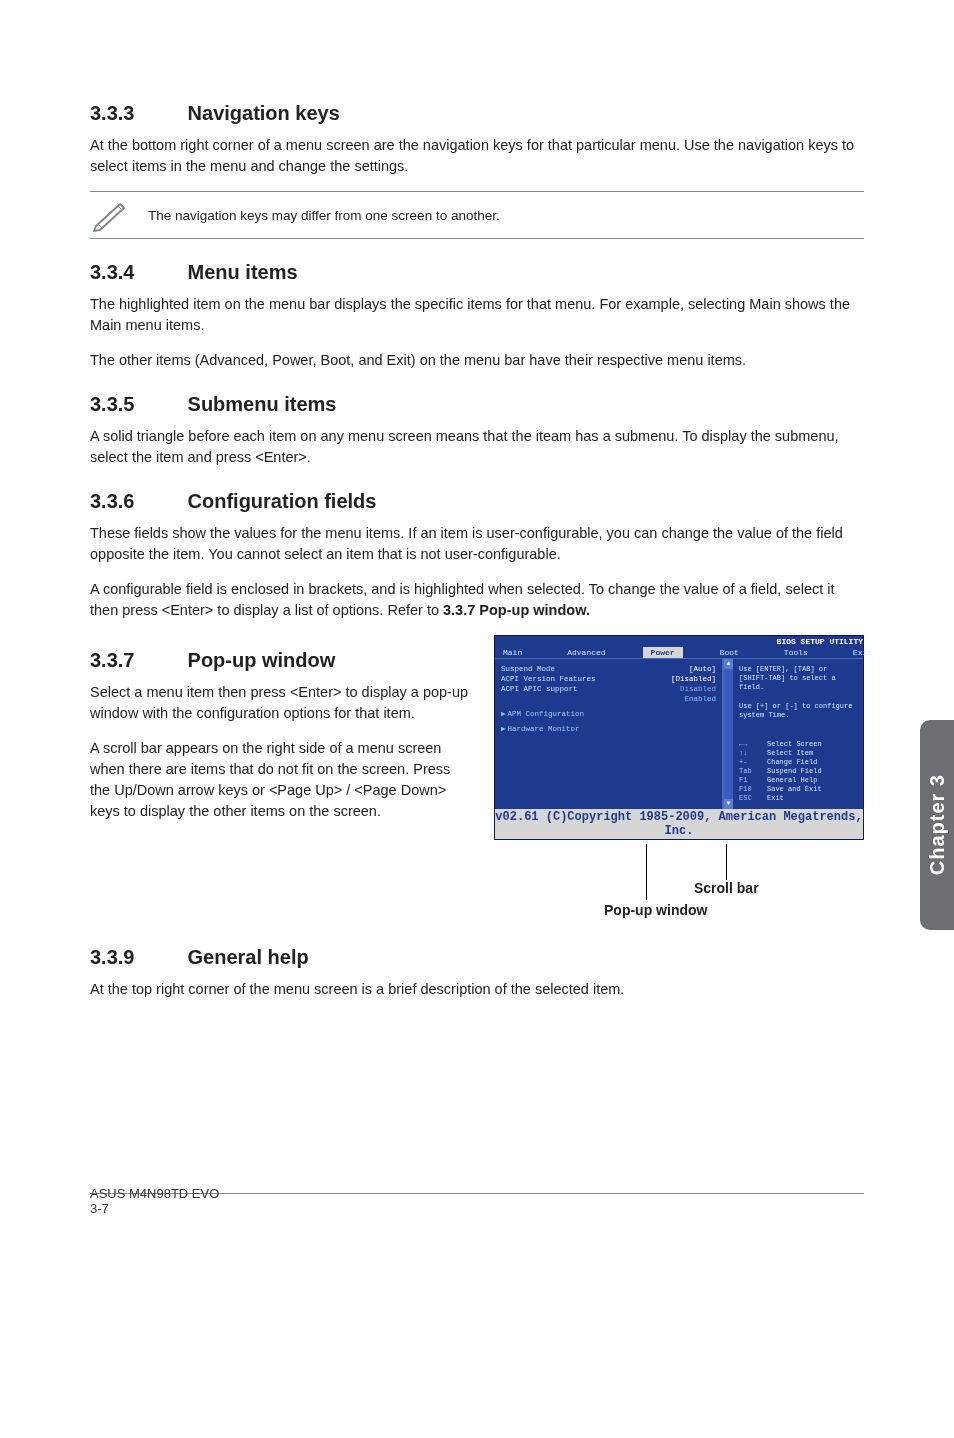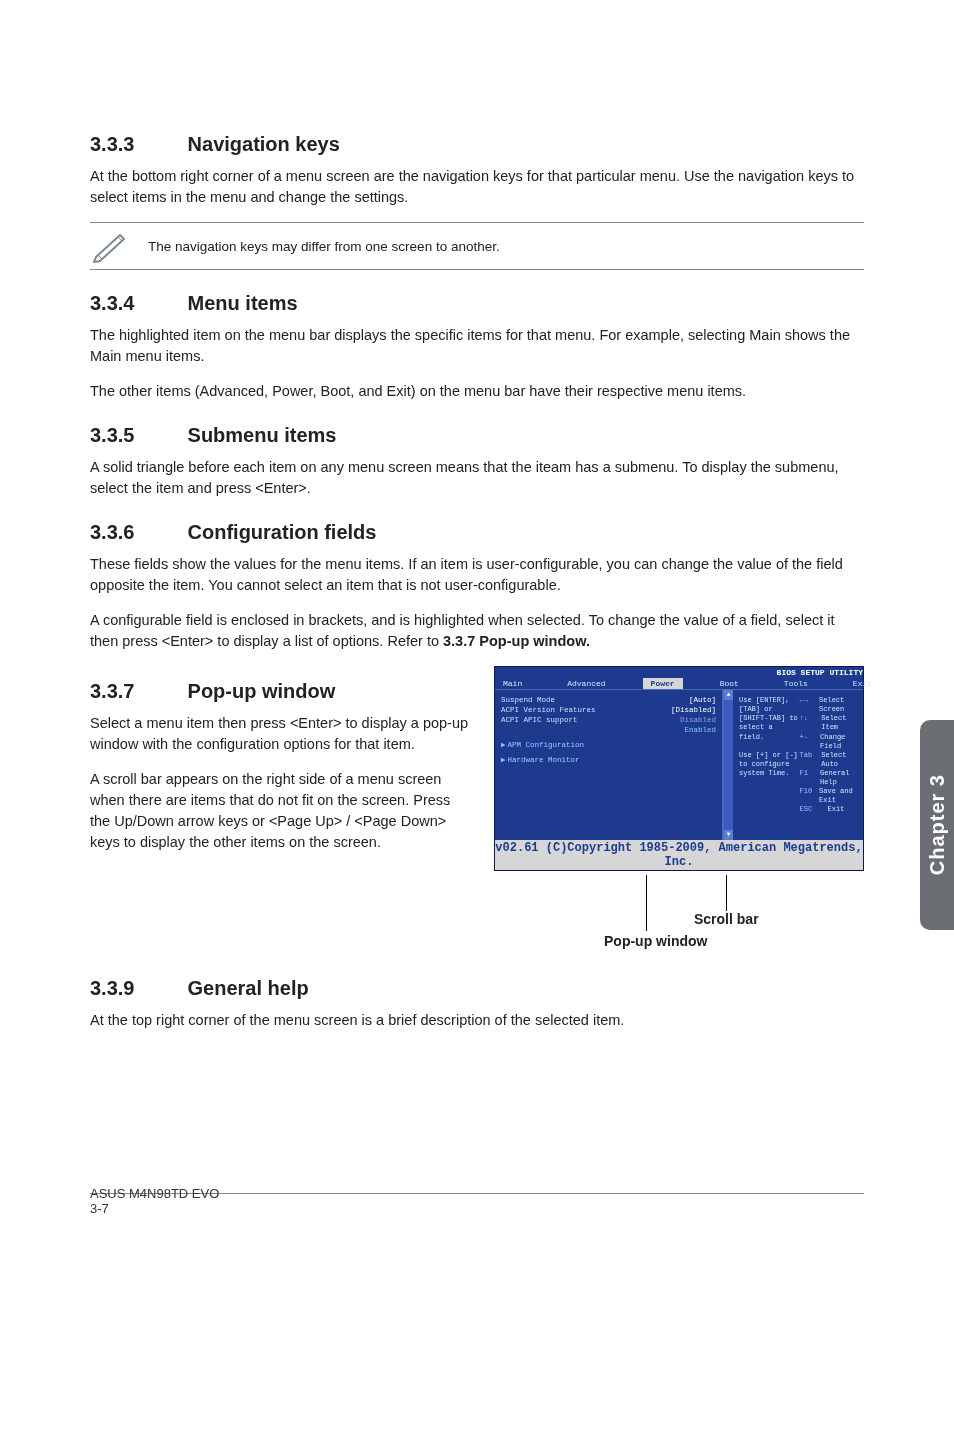--- a/index.html
+++ b/index.html
@@ -1,38 +1,38 @@
 <!DOCTYPE html>
 <html><head>
 <meta charset="utf-8">
 <style>
   * { box-sizing: border-box; margin: 0; padding: 0; }
   html, body { width: 954px; height: 1438px; background: #fff; font-family: Arial, Helvetica, sans-serif; color: #222; }
-  .page { position: relative; width: 954px; height: 1252px; padding: 111px 90px 60px 90px; }
+  .page { position: relative; width: 954px; height: 1252px; padding: 80px 90px 60px 90px; }
   .section-heading { font-size: 20px; font-weight: bold; margin-top: 22px; margin-bottom: 10px; }
   .section-heading .num { display: inline-block; width: 92px; }
   .body-text { font-size: 14.5px; line-height: 1.45; margin-bottom: 14px; }
   .note-block { border-top: 1px solid #888; border-bottom: 1px solid #888; margin: 14px 0 18px 0; display: flex; align-items: center; padding: 6px 0; gap: 18px; }
   .note-icon { width: 40px; height: 34px; flex: 0 0 40px; }
   .note-text { font-size: 13.5px; flex: 1; }
   .two-col { display: flex; gap: 20px; align-items: flex-start; }
   .two-col .left { flex: 1; }
   .two-col .right { flex: 0 0 370px; }
   .bios-wrap { width: 370px; }
   .bios { width: 370px; font-family: "Courier New", monospace; font-size: 8px; color: #cfe6ff; background: #1e3a8f; border: 1px solid #0b1a4a; }
   .bios-title { background: #1e3a8f; color: #fff; text-align: right; padding: 1px 0; font-weight: bold; font-size: 8px; }
   .bios-tabs { display: flex; background: #1e3a8f; border-bottom: 1px solid #4b6ab8; gap: 29px; }
   .bios-tab { padding: 1px 8px; color: #cfe6ff; font-size: 8px; }
   .bios-tab.active { background: #d6d6d6; color: #1e3a8f; font-weight: bold; }
   .bios-body { display: flex; height: 150px; }
   .bios-left { flex: 1; padding: 6px 6px; border-right: 1px solid #4b6ab8; position: relative; }
   .bios-scrollrail { width: 10px; background: #2b49a3; border-left: 1px solid #4b6ab8; display: flex; flex-direction: column; }
   .bios-scroll-arrow { height: 10px; background: #5a7dd6; font-size: 6px; color: #fff; text-align: center; line-height: 10px; }
   .bios-scroll-thumb { flex: 1; background: #3a5bc0; }
-  .bios-right { width: 130px; padding: 6px 6px; font-size: 7px; line-height: 1.3; display: flex; flex-direction: row; justify-content: space-between; }
+  .bios-right { width: 130px; padding: 6px 6px; font-size: 7px; line-height: 1.3; display: flex; flex-direction: column; justify-content: space-between; }
   .bios-row { display: flex; justify-content: space-between; margin-bottom: 2px; font-size: 7.5px; }
   .bios-row .lbl { color: #bfe3ff; }
   .bios-row .val { color: #fff; }
   .bios-row .val.dim { color: #8aa3d8; }
   .bios-row .val.en { color: #7cc6ff; }
   .bios-sub { color: #9cc8ff; font-size: 7.5px; margin-top: 6px; }
   .bios-sub .tri { color: #7cc6ff; margin-right: 2px; }
   .bios-help-top { color: #cfe6ff; }
   .bios-nav { color: #cfe6ff; }
   .bios-nav div { display: flex; }
@@ -151,21 +151,21 @@
                 <div>
                     <span class="k">↑↓</span>
                     <span>Select Item</span>
                   </div>
                 <div>
                     <span class="k">+-</span>
                     <span>Change Field</span>
                   </div>
                 <div>
                     <span class="k">Tab</span>
-                    <span>Select Auto</span>
+                    <span>Suspend Field</span>
                   </div>
                 <div>
                     <span class="k">F1</span>
                     <span>General Help</span>
                   </div>
                 <div>
                     <span class="k">F10</span>
                     <span>Save and Exit</span>
                   </div>
                 <div>

